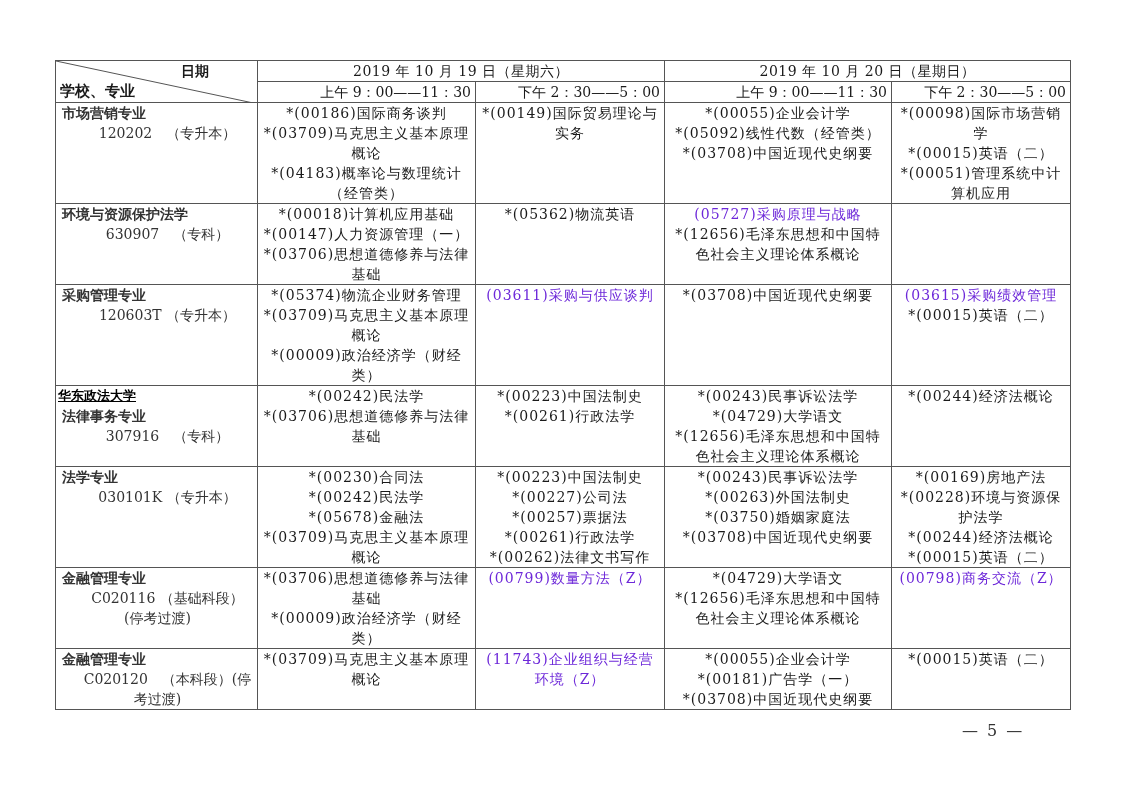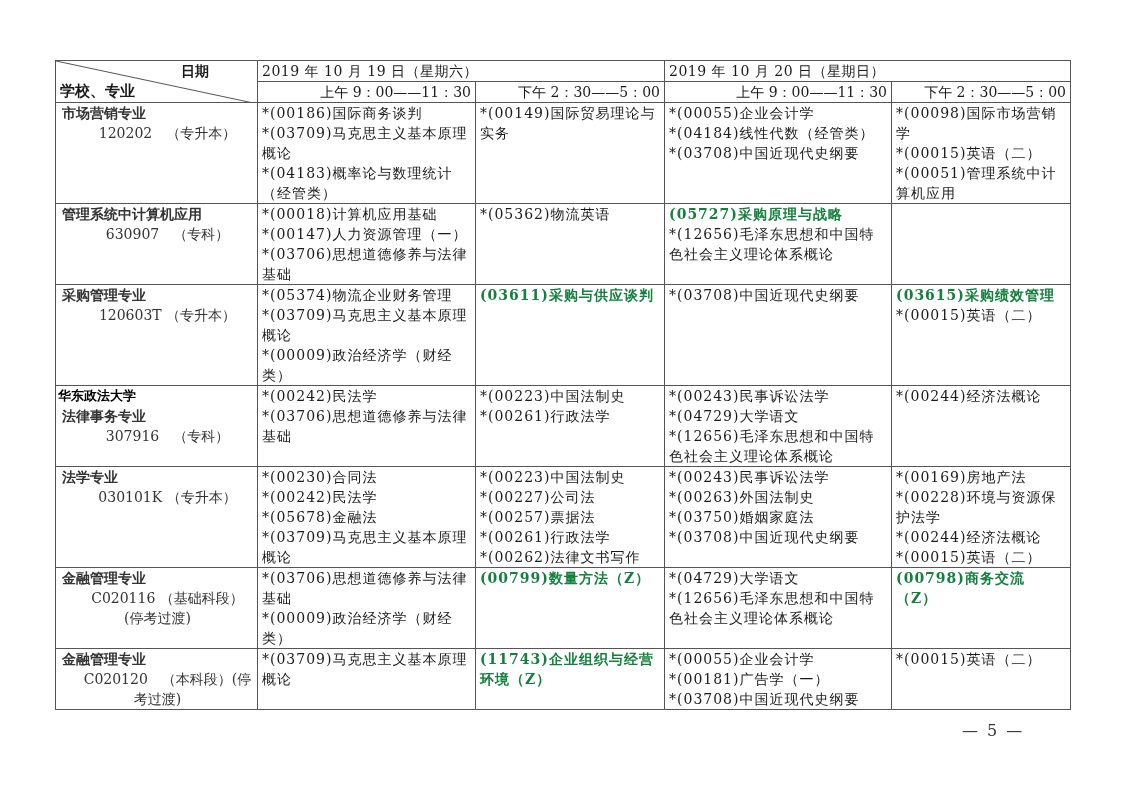--- a/index.html
+++ b/index.html
@@ -12,33 +12,33 @@
     }
     table.schedule td, table.schedule th {
       border: 1px solid #555; padding: 0 4px; vertical-align: top;
       font-size: 14px; line-height: 20px; font-weight: normal;
     }
     col.c0 { width: 202px; }
     col.c1 { width: 218px; }
     col.c2 { width: 189px; }
     col.c3 { width: 227px; }
     col.c4 { width: 179px; }
-    .hdr-date { height: 20px; text-align: left; font-weight: bold; font-size: 14px; letter-spacing: 0.5px; }
+    .hdr-date { height: 20px; text-align: center; font-weight: bold; font-size: 14px; letter-spacing: 0.5px; }
     .hdr-time { height: 20px; text-align: right; font-weight: bold; font-size: 15px; }
     .diag-cell { position: relative; padding: 0 !important; overflow: hidden; }
     .diag-cell svg { position: absolute; left: 0; top: 0; }
     .diag-top { position: absolute; right: 48px; top: 1px; font-weight: bold; font-size: 14px; line-height: 18px; }
     .diag-bottom { position: absolute; left: 4px; bottom: 1px; font-weight: bold; font-size: 15px; line-height: 20px; }
     .school { font-size: 12px; line-height: 20px; padding-left: 6px !important; color: #333; }
-    .school .uni { font-weight: bold; color: #000; font-size: 13px; display: block; margin-left: -4px; }
+    .school .uni { font-weight: bold; color: #000; font-size: 13px; display: block; margin-left: -4px; text-decoration: underline; }
     .school .major { display: block; font-weight: bold; }
     .school .code { display: block; padding-left: 20px; text-align: center; }
     .school .code.wrap { padding-left: 0; text-indent: 20px; }
-    .subj { display: block; letter-spacing: 1px; }
-    .subj.red { color: #15803d; font-weight: bold; }
+    .subj { display: block; letter-spacing: 1px; text-align: center; }
+    .subj.red { color: #6d28d9; }
     .row1 td { height: 100px; }
     .row2 td { height: 80px; }
     .row3 td { height: 100px; margin-left: 16px; }
     .row4 td { height: 80px; }
     .row5 td { height: 100px; }
     .row6 td { height: 80px; }
     .row7 td { height: 60px; }
     .page-num { position: absolute; left: 962px; top: 705px; font-size: 16px; letter-spacing: 2px; color: #333; }
   </style>
 </head>
@@ -81,32 +81,32 @@
           <td>
             <span class="subj">*(00186)国际商务谈判</span>
             <span class="subj">*(03709)马克思主义基本原理概论</span>
             <span class="subj">*(04183)概率论与数理统计（经管类）</span>
           </td>
           <td>
             <span class="subj">*(00149)国际贸易理论与实务</span>
           </td>
           <td>
             <span class="subj">*(00055)企业会计学</span>
-            <span class="subj">*(04184)线性代数（经管类）</span>
+            <span class="subj">*(05092)线性代数（经管类）</span>
             <span class="subj">*(03708)中国近现代史纲要</span>
           </td>
           <td>
             <span class="subj">*(00098)国际市场营销学</span>
             <span class="subj">*(00015)英语（二）</span>
             <span class="subj">*(00051)管理系统中计算机应用</span>
           </td>
         </tr>
         <tr class="row2">
           <td class="school">
-            <span class="major">管理系统中计算机应用</span>
+            <span class="major">环境与资源保护法学</span>
             <span class="code">630907　（专科）</span>
           </td>
           <td>
             <span class="subj">*(00018)计算机应用基础</span>
             <span class="subj">*(00147)人力资源管理（一）</span>
             <span class="subj">*(03706)思想道德修养与法律基础</span>
           </td>
           <td>
             <span class="subj">*(05362)物流英语</span>
           </td>

